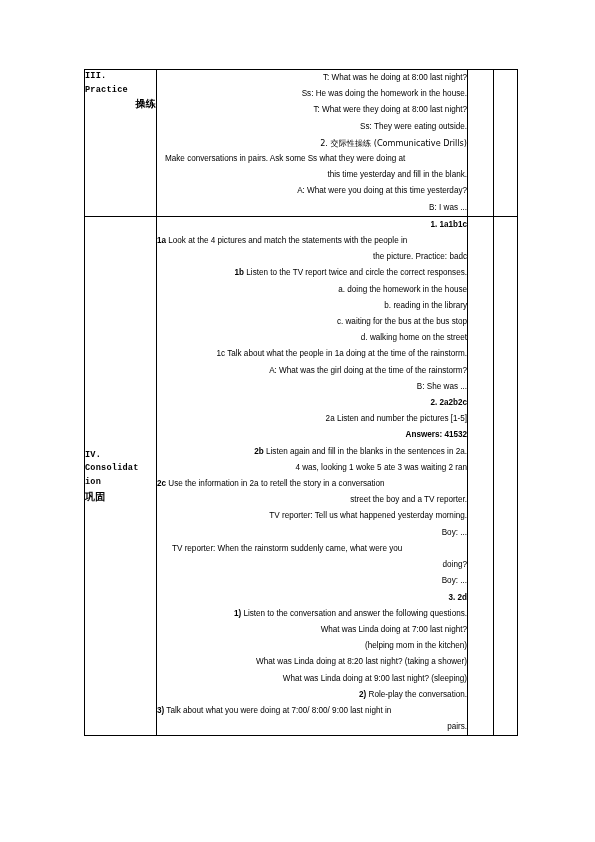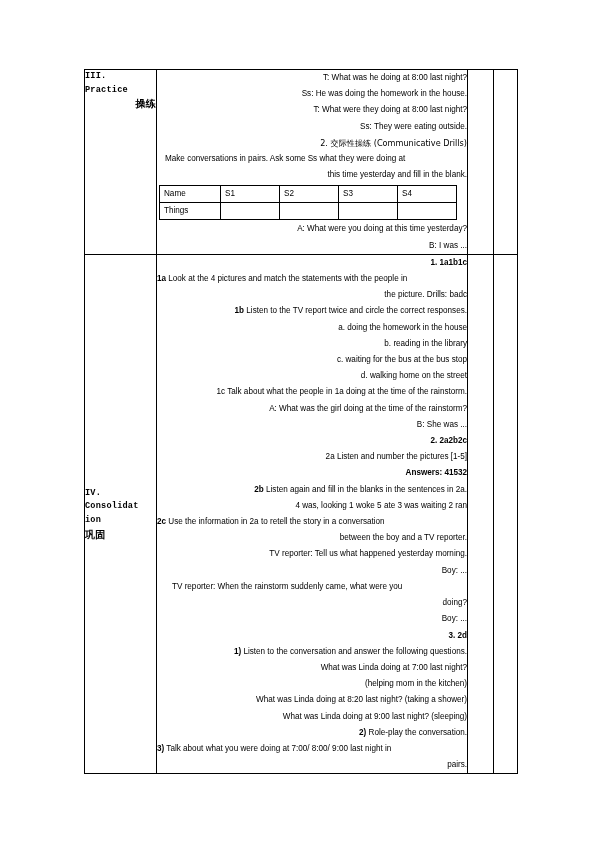--- a/index.html
+++ b/index.html
@@ -128,38 +128,20 @@
           <div class="body-inner">
 
             <p class="ln nj ind1">T: What was he doing at 8:00 last night?</p>
             <p class="ln nj ind2">Ss: He was doing the homework in the house.</p>
             <p class="ln nj ind2">T: What were they doing at 8:00 last night?</p>
             <p class="ln nj ind2">Ss: They were eating outside.</p>
             <p class="ln nj cn">2. 交际性操练 (Communicative Drills)</p>
             <p class="ln ind1">Make conversations in pairs. Ask some Ss what they were doing at</p>
             <p class="ln nj">this time yesterday and fill in the blank.</p>
 
-            <table class="survey-table">
-              <tbody>
-                <tr>
-                  <td class="sv-c0">Name</td>
-                  <td class="sv-c1">S1</td>
-                  <td class="sv-c2">S2</td>
-                  <td class="sv-c3">S3</td>
-                  <td class="sv-c4">S4</td>
-                </tr>
-                <tr>
-                  <td class="sv-c0">Things</td>
-                  <td class="sv-c1 empty-cell"></td>
-                  <td class="sv-c2 empty-cell"></td>
-                  <td class="sv-c3 empty-cell"></td>
-                  <td class="sv-c4 empty-cell"></td>
-                </tr>
-              </tbody>
-            </table>
 
             <p class="ln nj ind2">A: What were you doing at this time yesterday?</p>
             <p class="ln nj">B: I was ...</p>
 
           </div>
         </td>
 
         <td class="col-extra1"></td>
         <td class="col-extra2"></td>
       </tr>
@@ -173,36 +155,36 @@
             <div>ion</div>
             <div class="stage-cn">巩固</div>
           </div>
         </td>
 
         <td class="col-body body-cell">
           <div class="body-inner">
 
             <p class="ln nj b">1. 1a1b1c</p>
             <p class="ln"><span style="font-weight: bold;">1a</span> Look at the 4 pictures and match the statements with the people in</p>
-            <p class="ln nj">the picture.   Drills: badc</p>
+            <p class="ln nj">the picture.   Practice: badc</p>
             <p class="ln nj"><span style="font-weight: bold;">1b</span> Listen to the TV report twice and circle the correct responses.</p>
             <p class="ln nj ind1">a. doing the homework in the house</p>
             <p class="ln nj ind2">b. reading in the library</p>
             <p class="ln nj ind2">c. waiting for the bus at the bus stop</p>
             <p class="ln nj ind2">d. walking home on the street</p>
             <p class="ln nj"><span style="font-weight: normal;">1c</span> Talk about what the people in 1a doing at the time of the rainstorm.</p>
             <p class="ln nj ind1">A: What was the girl doing at the time of the rainstorm?</p>
             <p class="ln nj ind1">B: She was ...</p>
             <p class="ln nj b">2. 2a2b2c</p>
             <p class="ln nj"><span style="font-weight: normal;">2a</span> Listen and number the pictures [1-5]</p>
             <p class="ln nj ind1 b">Answers: 41532</p>
             <p class="ln nj"><span style="font-weight: bold;">2b</span> Listen again and fill in the blanks in the sentences in 2a.</p>
             <p class="ln nj ind2">4 was, looking  1 woke  5 ate  3 was waiting  2 ran</p>
             <p class="ln"><span style="font-weight: bold;">2c</span> Use the information in 2a to retell the story in a conversation</p>
-            <p class="ln nj">between the boy and a TV reporter.</p>
+            <p class="ln nj">street the boy and a TV reporter.</p>
             <p class="ln nj ind1">TV reporter: Tell us what happened yesterday morning.</p>
             <p class="ln nj ind1">Boy: ...</p>
             <p class="ln ind2">TV reporter: When the rainstorm suddenly came, what were you</p>
             <p class="ln nj">doing?</p>
             <p class="ln nj ind1">Boy: ...</p>
             <p class="ln nj b">3. 2d</p>
             <p class="ln nj"><span style="font-weight: bold;">1)</span> Listen to the conversation and answer the following questions.</p>
             <p class="ln nj ind2">What was Linda doing at 7:00 last night?</p>
             <p class="ln nj ind2">(helping mom in the kitchen)</p>
             <p class="ln nj ind2">What was Linda doing at 8:20 last night? (taking a shower)</p>

